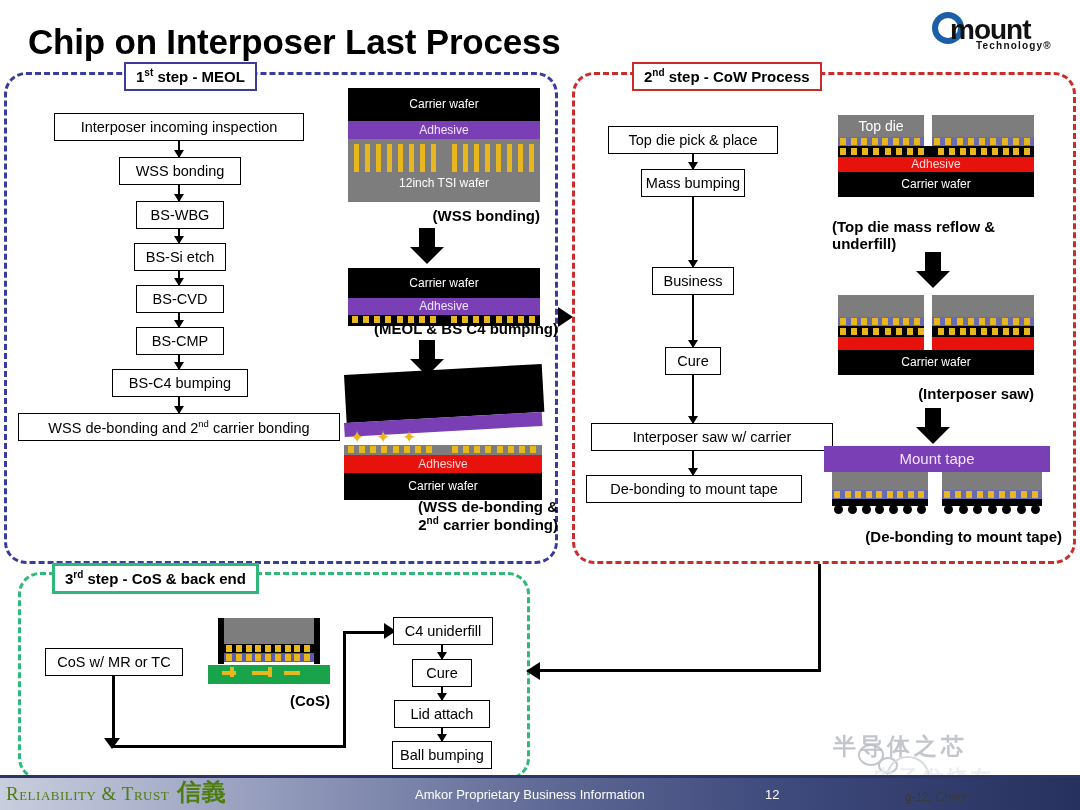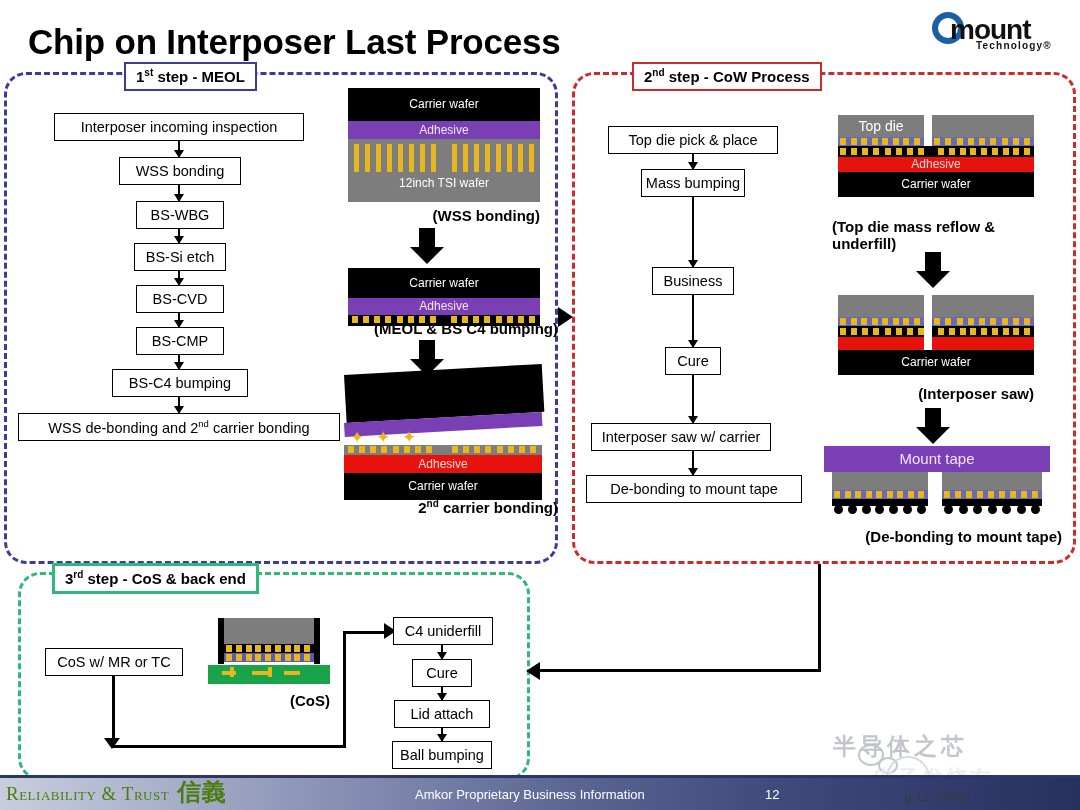--- a/index.html
+++ b/index.html
@@ -285,20 +285,21 @@
         <i style="width:6px;height:7px"></i>
         <i style="width:6px;height:7px"></i>
         <i style="width:6px;height:7px"></i>
         <i style="width:6px;height:7px"></i>
     </div>
   </div>
   <div class="band red" style="position:absolute; left:0; top:80px; width:198px; height:18px; line-height:18px;">Adhesive</div>
   <div class="band black" style="position:absolute; left:0; top:98px; width:198px; height:27px; line-height:27px;">Carrier wafer</div>
 </div>
 <div class="caption" style="left:334px; top:498px; width:224px;">
+  <div>(WSS de-bonding &amp;</div>
   <div><span>2</span><sup>nd</sup><span> carrier bonding)</span></div>
 </div>
 
 <div class="arrow-right-sm" style="left:558px; top:307px;"></div>
 
 <div class="panel" id="panel-cow"></div>
 <div class="panel-tag" id="tag-cow">
   <span>2</span><sup>nd</sup><span> step - CoW Process</span>
 </div>
 
@@ -311,21 +312,21 @@
   </div>
 <div class="vline" style="left:692px; top:197px; height:70px;"></div>
 <div class="fbox" style="left:652px; top:267px; width:82px;  height:28px;">
     <span>Business</span>
   </div>
 <div class="vline" style="left:692px; top:295px; height:52px;"></div>
 <div class="fbox" style="left:665px; top:347px; width:56px;  height:28px;">
     <span>Cure</span>
   </div>
 <div class="vline" style="left:692px; top:375px; height:48px;"></div>
-<div class="fbox" style="left:591px; top:423px; width:180px; height:28px;">
+<div class="fbox" style="left:591px; top:423px; width:242px; height:28px;">
     <span>Interposer saw w/ carrier</span>
   </div>
 <div class="vline" style="left:692px; top:451px; height:24px;"></div>
 <div class="fbox" style="left:586px; top:475px; width:216px; height:28px;">
     <span>De-bonding to mount tape</span>
   </div>
 
 <div class="xs" style="left:838px; top:115px; width:196px; height:74px;">
   <div style="position:absolute;left:0;top:0;width:86px;height:22px;background:#7d7d7d;color:#fff;font-size:14px;text-align:center;line-height:22px;">Top die</div>
   <div style="position:absolute;left:94px;top:0;width:102px;height:22px;background:#7d7d7d;"></div>

